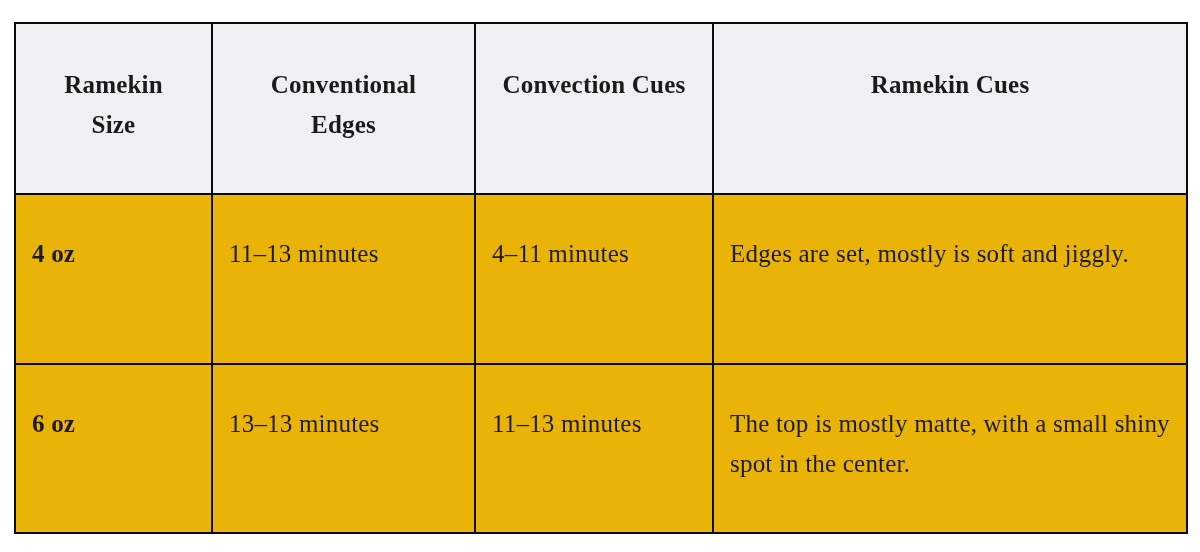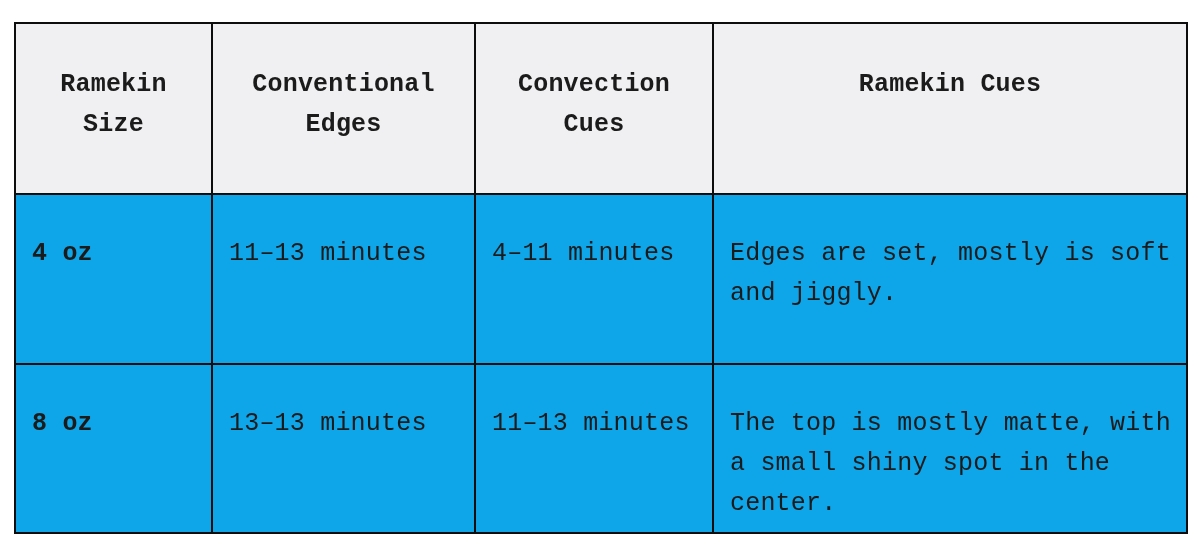--- a/index.html
+++ b/index.html
@@ -5,21 +5,21 @@
   html, body {
     margin: 0;
     padding: 0;
     background: #ffffff;
   }
   .page {
     position: relative;
     width: 1200px;
     height: 552px;
     background: var(--page-bg, #ffffff);
-    font-family: Liberation Mono, monospace;
+    font-family: Liberation Serif, serif;
     color: var(--text, #1b1b1b);
     overflow: hidden;
   }
   table.bake-table {
     position: absolute;
     left: 14px;
     top: 22px;
     width: 1172px;
     border-collapse: collapse;
     table-layout: fixed;
@@ -39,21 +39,21 @@
     letter-spacing: 0.2px;
   }
   .bake-table th {
     background: var(--header-bg, #f0f0f2);
     font-weight: bold;
     text-align: center;
     padding: 41px 26px 0 26px;
     height: 171px;
   }
   .bake-table td {
-    background: #0ea5e9;
+    background: #eab308;
     font-weight: normal;
     text-align: left;
     padding: 39px 14px 0 16px;
   }
   .bake-table tbody tr.row-1 td { height: 170px; }
   .bake-table tbody tr.row-2 td { height: 169px; }
   .bake-table td.size-cell { font-weight: bold; }
 </style>
 </head>
 <body>
@@ -75,20 +75,20 @@
       </tr>
     </thead>
     <tbody>
       <tr class="row-1">
         <td class="size-cell">4 oz</td>
         <td>11–13 minutes</td>
         <td>4–11 minutes</td>
         <td>Edges are set, mostly is soft and jiggly.</td>
       </tr>
       <tr class="row-2">
-        <td class="size-cell">8 oz</td>
+        <td class="size-cell">6 oz</td>
         <td>13–13 minutes</td>
         <td>11–13 minutes</td>
         <td>The top is mostly matte, with a small shiny spot in the center.</td>
       </tr>
     </tbody>
   </table>
 </div>
 
 </body></html>

